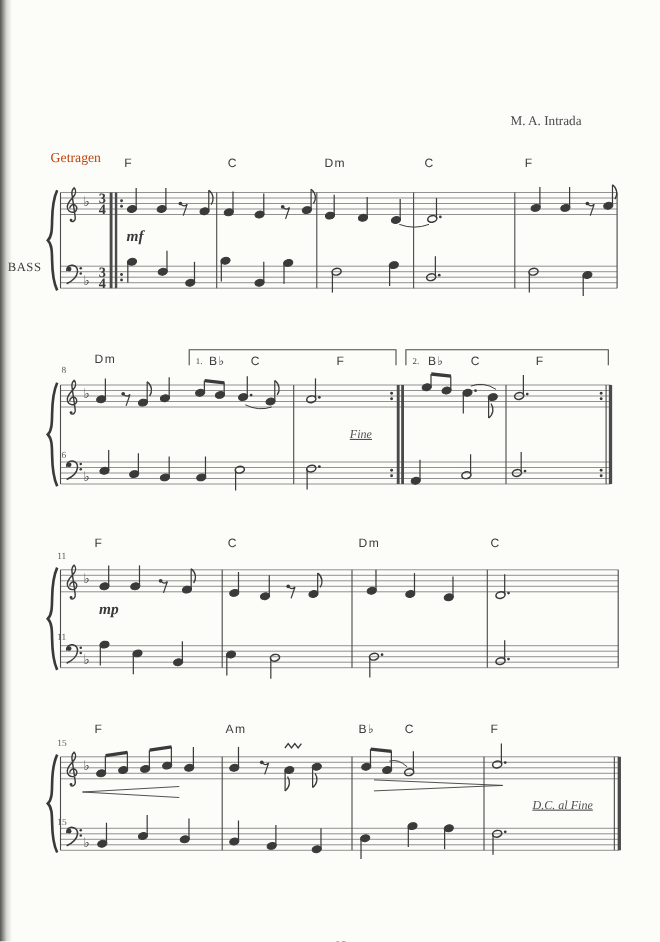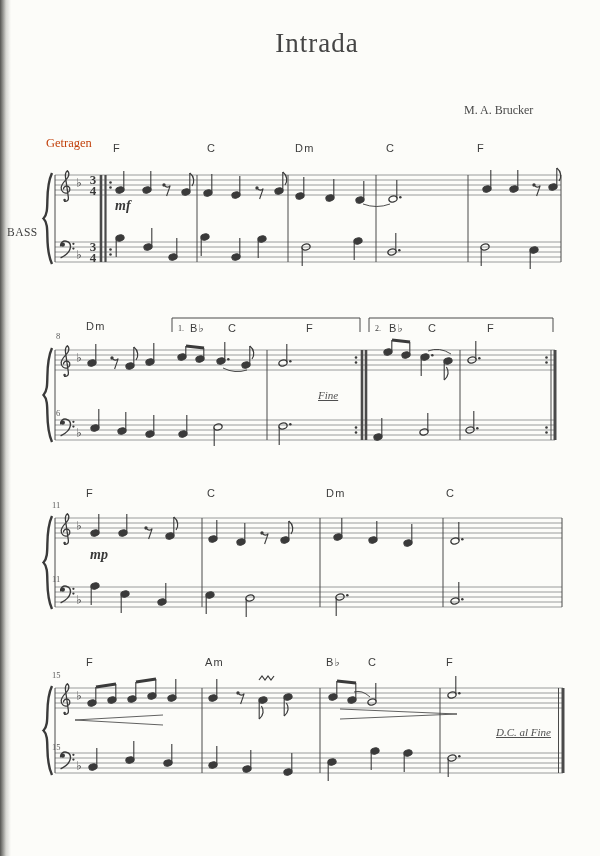--- a/index.html
+++ b/index.html
@@ -5,27 +5,27 @@
   html,body{margin:0;padding:0;}
   body{width:600px;height:856px;overflow:hidden;background:#fcfcf9;font-family:"Liberation Serif",serif;}
   .page{position:relative;width:600px;height:856px;background:#fcfcf9;}
   .edge-shadow{position:absolute;left:0;top:0;width:11px;height:100%;z-index:3;
     background:linear-gradient(90deg,rgba(55,55,52,.85),rgba(120,120,112,.28) 55%,rgba(200,200,192,0));}
   #score{position:absolute;left:0;top:0;z-index:1;}
   .txt{position:absolute;z-index:2;color:#3f3f3f;white-space:nowrap;}
   .title{left:167px;top:28px;width:300px;text-align:center;font-size:27px;letter-spacing:1px;color:#454545;}
   .composer{left:464px;top:103px;font-size:12px;color:#4a4a4a;}
   .tempo{left:46px;top:136px;font-size:12.5px;color:#c2410c;}
-  .bass-label{left:7px;top:226px;font-size:11.5px;letter-spacing:.5px;color:#3c3c3c;}
+  .bass-label{left:7px;top:237px;font-size:11.5px;letter-spacing:.5px;color:#3c3c3c;}
   .dyn{font-size:14px;font-weight:bold;font-style:italic;color:#383838;}
-  .mf{left:115px;top:198px;font-style:italic;}
+  .mf{left:115px;top:208px;font-style:italic;}
   .mp{left:90px;top:547px;font-style:italic;}
   .dir{font-size:11px;font-style:italic;color:#4f4f4f;text-decoration:underline;}
   .fine{left:318px;top:389px;}
-  .dc{left:496px;top:726px;}
+  .dc{left:484px;top:726px;}
   .pagenum{left:250px;top:841px;width:120px;text-align:center;font-size:12px;color:#000000;margin-top:12px;}
 </style>
 </head>
 <body>
 
 <div class="page">
   <div class="edge-shadow"></div>
   <svg id="score" width="600" height="856" viewBox="0 0 600 856">
       <line x1="55" y1="175" x2="561" y2="175" stroke="#8e9190" stroke-width="0.9"></line>
       <line x1="55" y1="180" x2="561" y2="180" stroke="#8e9190" stroke-width="0.9"></line>
@@ -391,22 +391,21 @@
       <ellipse cx="332" cy="762" rx="4.2" ry="3" transform="rotate(-14 332 762)" fill="#3a3a3a" stroke="#3a3a3a" stroke-width="1"></ellipse>
       <line x1="328.2" y1="762.8" x2="328.2" y2="781" stroke="#3a3a3a" stroke-width="1.1"></line>
       <ellipse cx="375" cy="751" rx="4.2" ry="3" transform="rotate(-14 375 751)" fill="#3a3a3a" stroke="#3a3a3a" stroke-width="1"></ellipse>
       <line x1="371.2" y1="751.8" x2="371.2" y2="770" stroke="#3a3a3a" stroke-width="1.1"></line>
       <ellipse cx="408" cy="753" rx="4.2" ry="3" transform="rotate(-14 408 753)" fill="#3a3a3a" stroke="#3a3a3a" stroke-width="1"></ellipse>
       <line x1="404.2" y1="753.8" x2="404.2" y2="772" stroke="#3a3a3a" stroke-width="1.1"></line>
       <ellipse cx="452" cy="758" rx="4.2" ry="3" transform="rotate(-14 452 758)" fill="none" stroke="#3a3a3a" stroke-width="1.4"></ellipse>
       <line x1="448.2" y1="758.8" x2="448.2" y2="777" stroke="#3a3a3a" stroke-width="1.1"></line>
       <circle cx="459.3" cy="756.2" r="1.25" fill="#3a3a3a"></circle>
     </svg>
-  <div class="txt title">Intrada</div>
-  <div class="txt composer">M. A. Brucker</div>
+  <div class="txt composer">M. A. Intrada</div>
   <div class="txt tempo">Getragen</div>
   <div class="txt bass-label">BASS</div>
   <div class="txt dyn mf">mf</div>
   <div class="txt dyn mp">mp</div>
   <div class="txt dir fine">Fine</div>
   <div class="txt dir dc">D.C. al Fine</div>
   <div class="txt pagenum">- 93 -</div>
 </div>
 
 </body></html>

